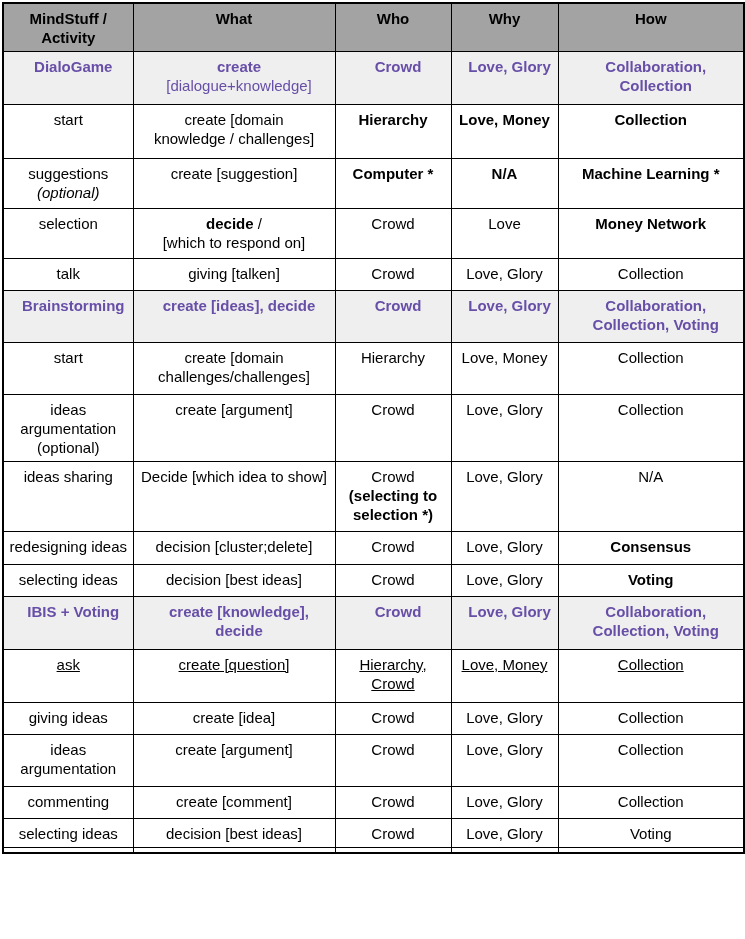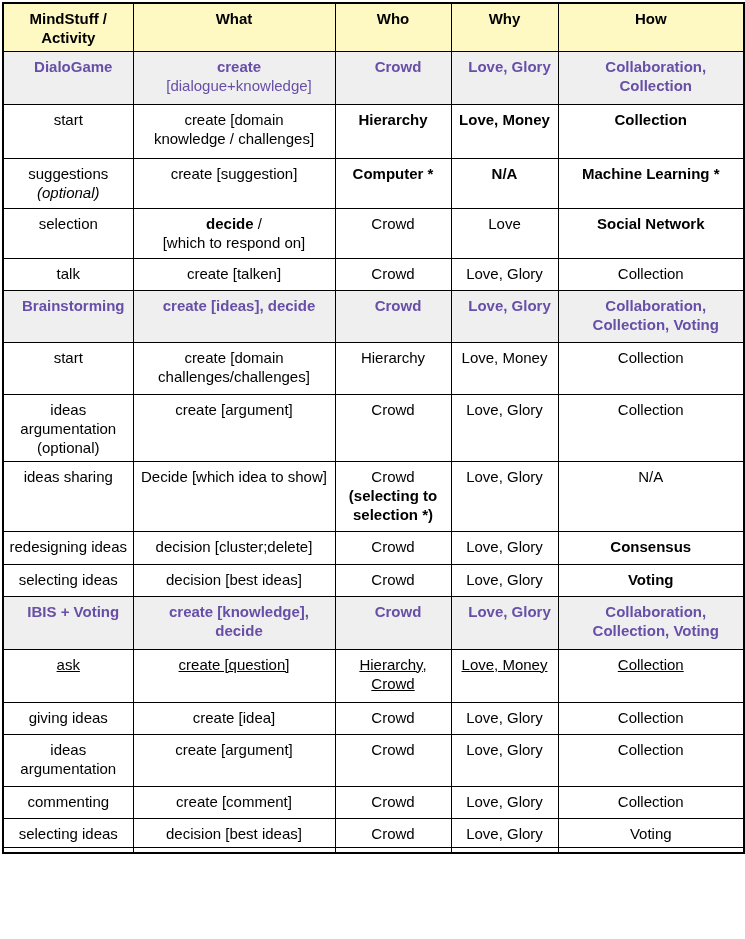--- a/index.html
+++ b/index.html
@@ -21,21 +21,21 @@
     border: 1px solid #000;
     text-align: center;
     vertical-align: top;
     padding: 5px 2px 2px 2px;
     font-size: 15px;
     line-height: 1.27;
     overflow: hidden;
     word-wrap: break-word;
   }
   .grid th {
-    background: #fef9c3;
+    background: #a3a3a3;
     color: #000;
     font-weight: bold;
   }
   tr.section td {
     background: #efefef;
     color: #674ea7;
     padding-left: 12px;
   }
   tr.partial td { padding: 0; }
   .seg { font-weight: normal; font-style: normal; }
@@ -83,25 +83,25 @@
           <td><span class="seg">create [suggestion]</span></td>
           <td><span class="seg b">Computer *</span></td>
           <td><span class="seg b">N/A</span></td>
           <td><span class="seg b">Machine Learning *</span></td>
         </tr>
         <tr class="data" style="height: 50px;">
           <td><span class="seg">selection</span></td>
           <td><span class="seg b">decide</span><span class="seg"> /</span><br><span class="seg">[which to respond on]</span></td>
           <td><span class="seg">Crowd</span></td>
           <td><span class="seg">Love</span></td>
-          <td><span class="seg b">Social Network</span></td>
+          <td><span class="seg b">Money Network</span></td>
         </tr>
         <tr class="data" style="height: 32px;">
           <td><span class="seg">talk</span></td>
-          <td><span class="seg">create [talken]</span></td>
+          <td><span class="seg">giving [talken]</span></td>
           <td><span class="seg">Crowd</span></td>
           <td><span class="seg">Love, Glory</span></td>
           <td><span class="seg">Collection</span></td>
         </tr>
         <tr class="section" style="height: 52px;">
           <td><span class="seg b">Brainstorming</span></td>
           <td><span class="seg b">create [ideas], decide</span></td>
           <td><span class="seg b">Crowd</span></td>
           <td><span class="seg b">Love, Glory</span></td>
           <td><span class="seg b">Collaboration,</span><br><span class="seg b">Collection, Voting</span></td>

